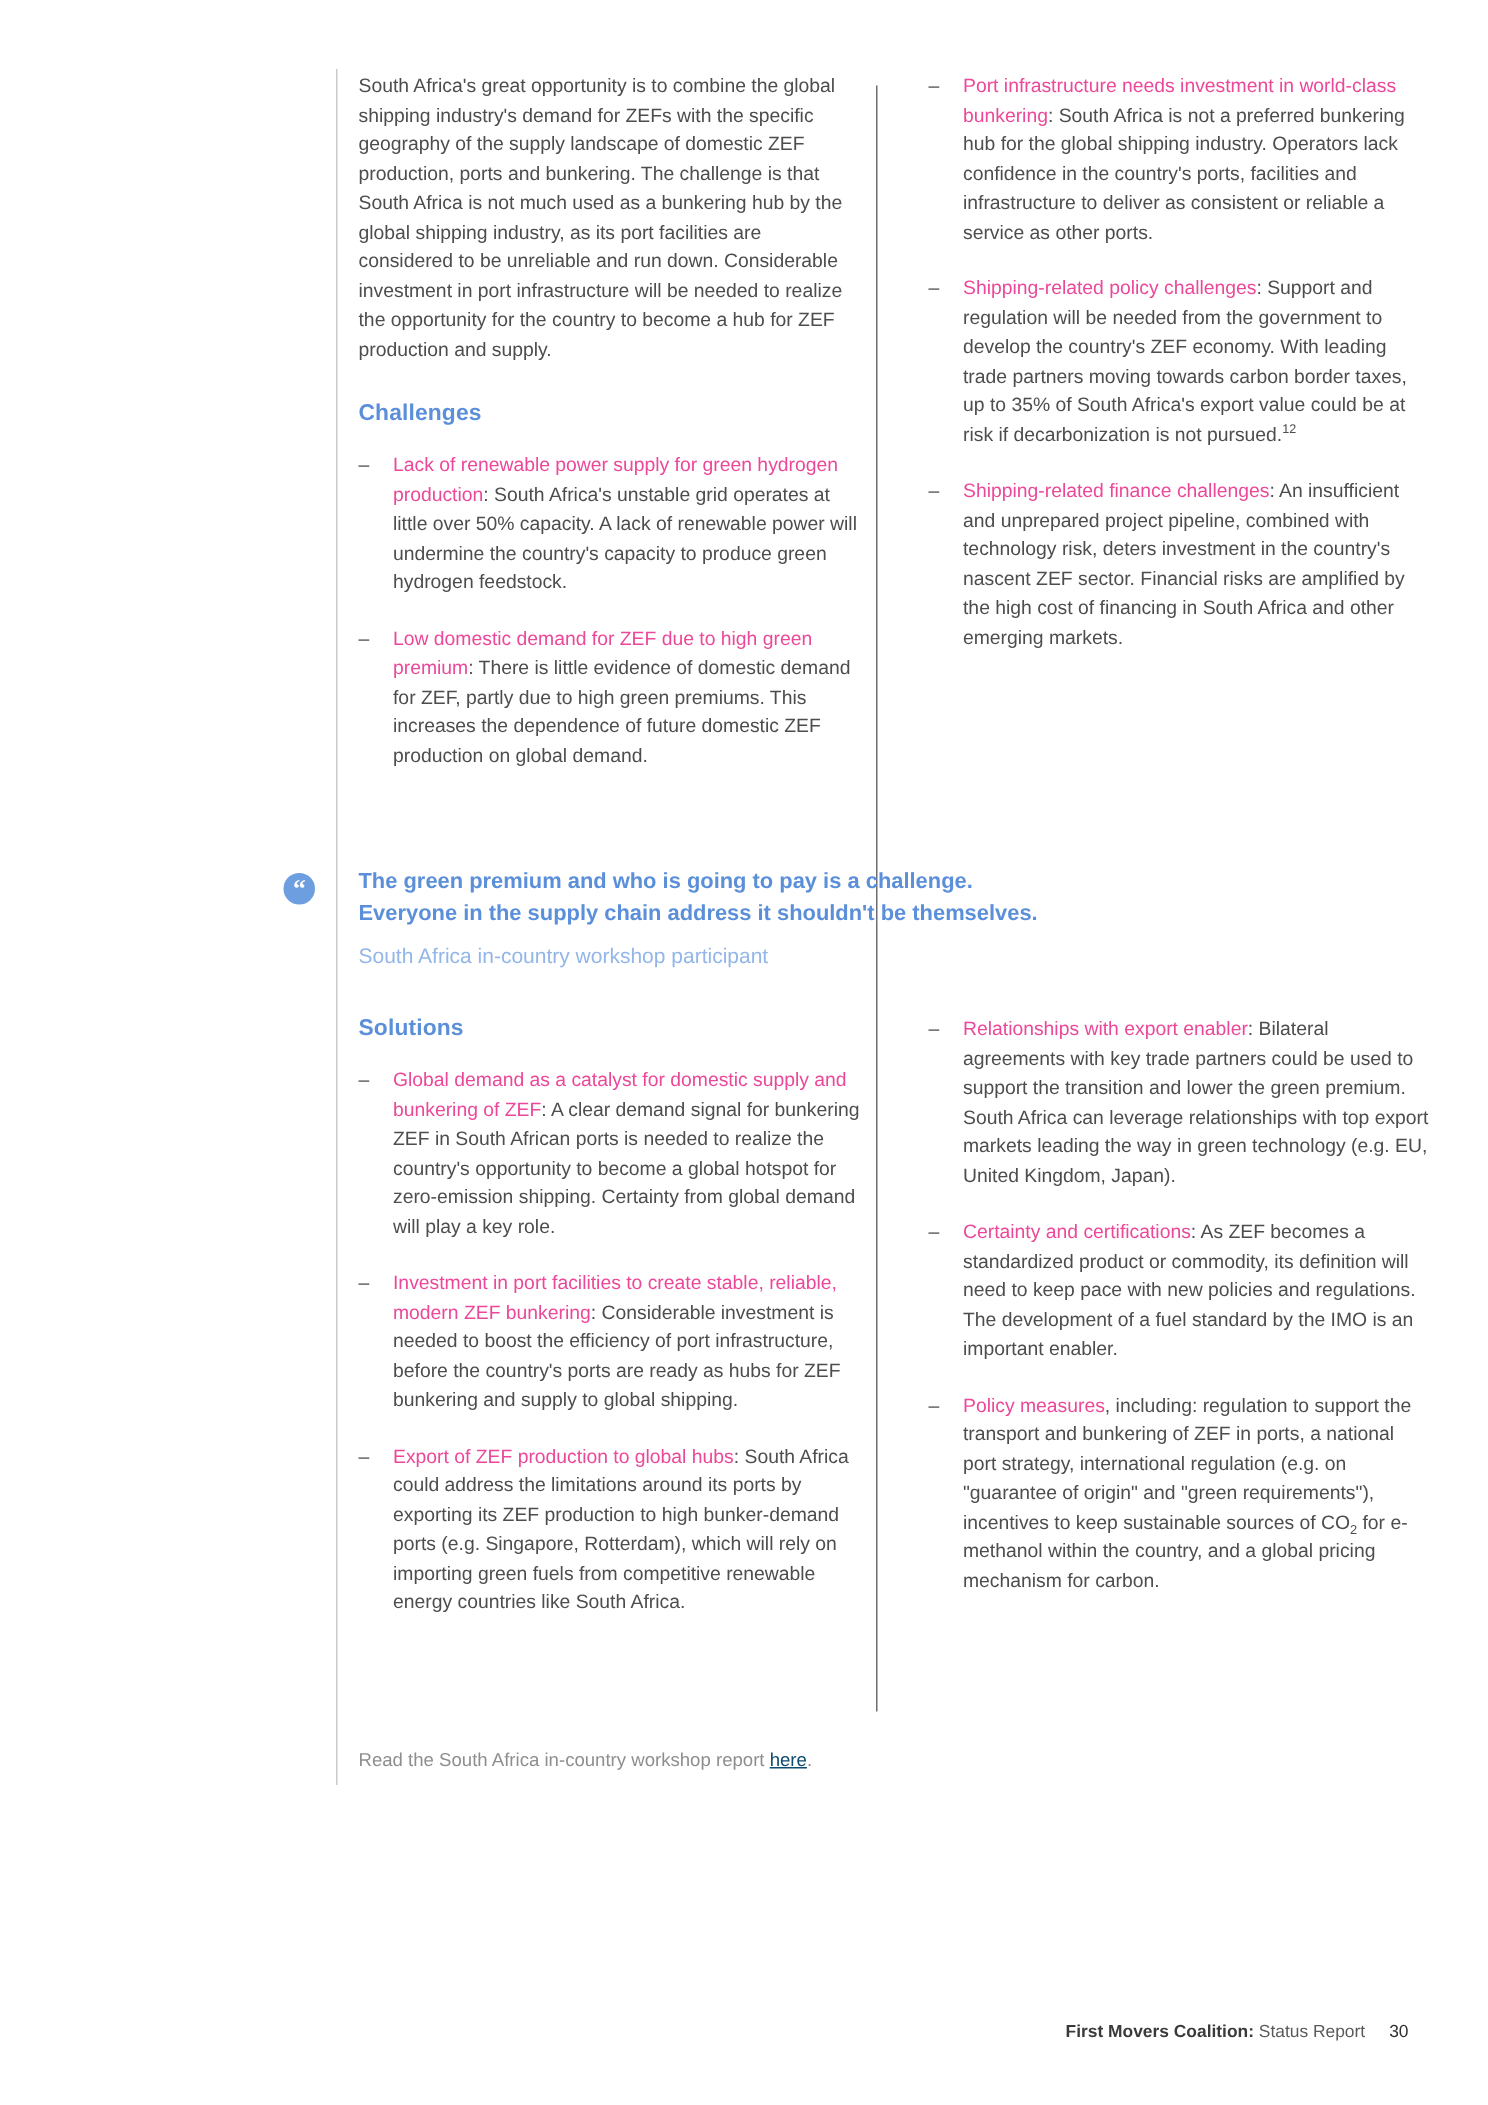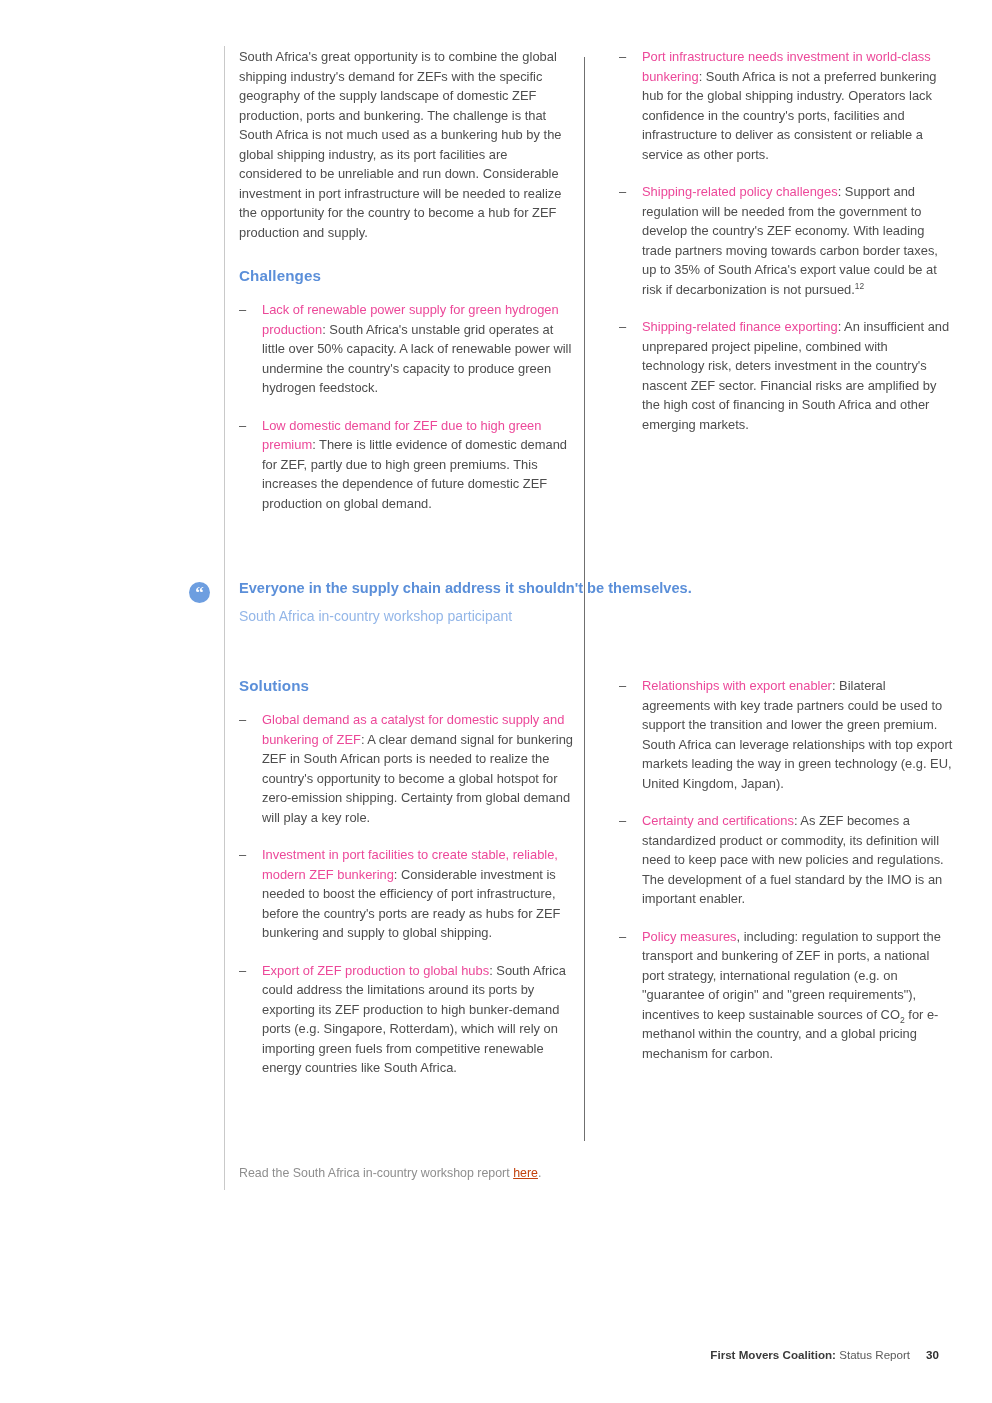--- a/index.html
+++ b/index.html
@@ -146,38 +146,38 @@
   
   .read-more {
     position: absolute;
     left: 239px;
     top: 1164px;
     font-size: 12.4px;
     line-height: 18px;
     color: #8e8e8e;
   }
   .read-more a {
-    color: #c2410c;
+    color: #0c4a6e;
     text-decoration: underline;
   }
 
   
   .footer {
     position: absolute;
     right: 53px;
     top: 1347px;
     font-size: 11.6px;
     line-height: 16px;
     color: #4d4d4d;
     white-space: nowrap;
   }
   .footer .brand { font-weight: bold; color: #3a3a3a; }
   .footer .report { color: #5a5a5a; }
   .footer .pagenum {
-    font-weight: bold;
+    font-weight: normal;
     color: #2f2f2f;
     margin-left: 16px;
   }
 </style>
 </head>
 <body>
 
 <div class="page">
 
   <div class="rule-left"></div>
@@ -205,27 +205,28 @@
       <li>
         <span class="dash">–</span>
         <span class="lead">Port infrastructure needs investment in world-class bunkering</span><span>: South Africa is not a preferred bunkering hub for the global shipping industry. Operators lack confidence in the country's ports, facilities and infrastructure to deliver as consistent or reliable a service as other ports.</span>
       </li>
       <li>
         <span class="dash">–</span>
         <span class="lead">Shipping-related policy challenges</span><span>: Support and regulation will be needed from the government to develop the country's ZEF economy. With leading trade partners moving towards carbon border taxes, up to 35% of South Africa's export value could be at risk if decarbonization is not pursued.</span><sup class="fn">12</sup>
       </li>
       <li>
         <span class="dash">–</span>
-        <span class="lead">Shipping-related finance exporting</span><span>: An insufficient and unprepared project pipeline, combined with technology risk, deters investment in the country's nascent ZEF sector. Financial risks are amplified by the high cost of financing in South Africa and other emerging markets.</span>
+        <span class="lead">Shipping-related finance challenges</span><span>: An insufficient and unprepared project pipeline, combined with technology risk, deters investment in the country's nascent ZEF sector. Financial risks are amplified by the high cost of financing in South Africa and other emerging markets.</span>
       </li>
     </ul>
   </div>
 
   <div class="quote-block">
     <div class="quote-icon">“</div>
+    <p class="quote-text">The green premium and who is going to pay is a challenge.</p>
     <p class="quote-text">Everyone in the supply chain address it shouldn't be themselves.</p>
     <p class="quote-attrib">South Africa in-country workshop participant</p>
   </div>
 
   <div class="col col-left block-sol-left">
     <h2 class="section-heading first">Solutions</h2>
 
     <ul class="dash-list">
       <li>
         <span class="dash">–</span>

